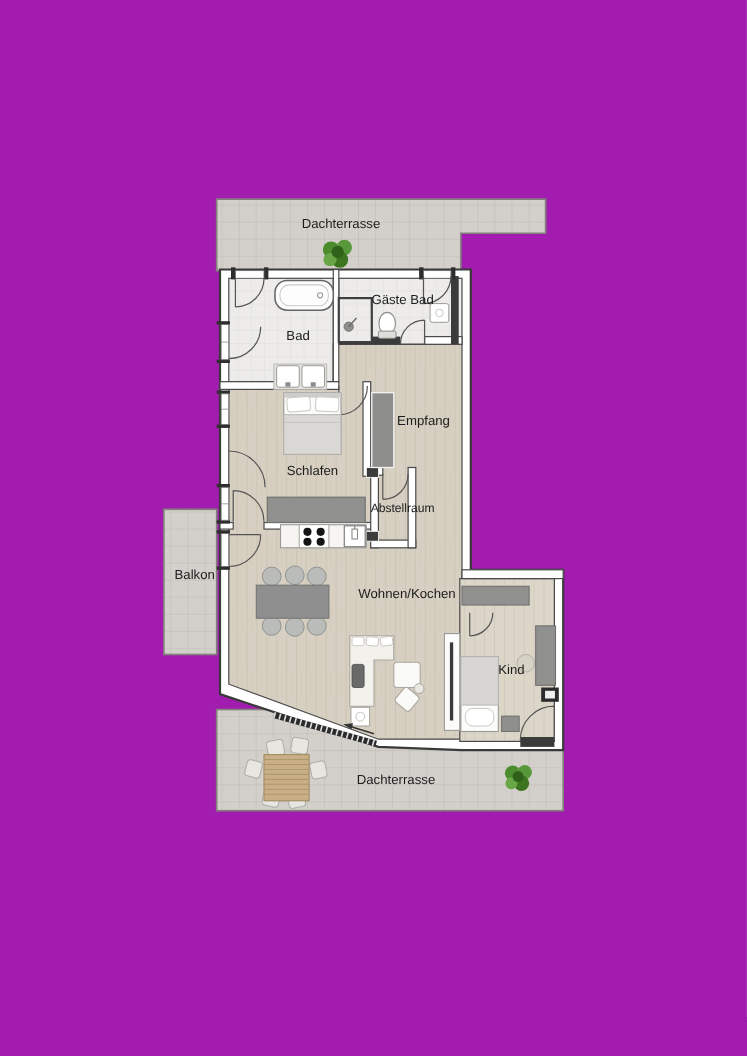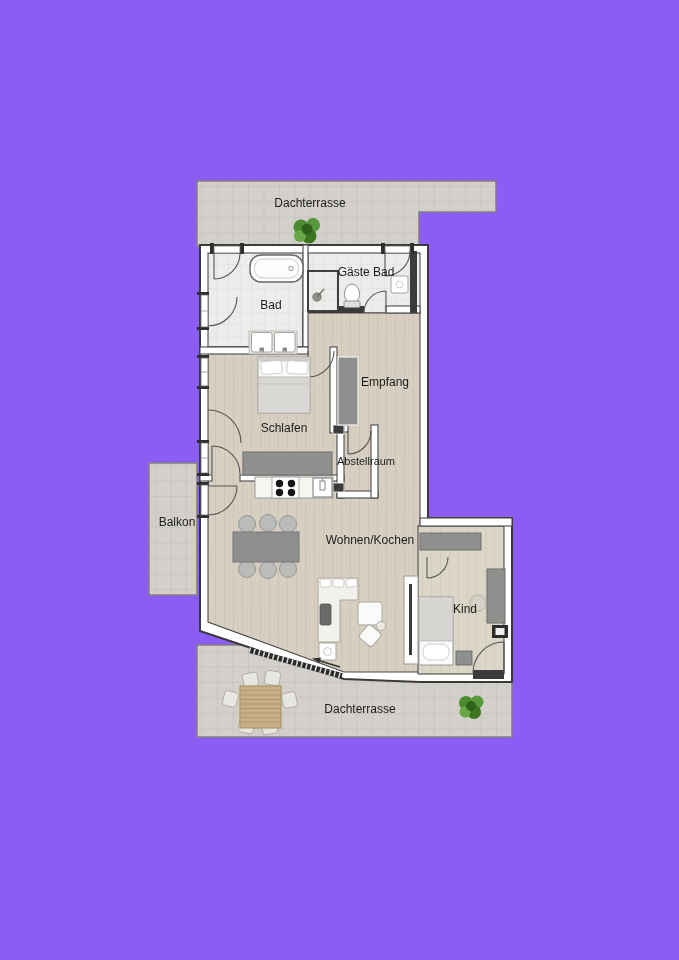--- a/index.html
+++ b/index.html
@@ -1,16 +1,16 @@
 <!DOCTYPE html>
 <html><head>
 <meta charset="utf-8">
 <style>
   html,body{margin:0;padding:0;background:#ffffff;}
-  .stage{position:relative;width:679px;height:960px;background:#8b5cf6;overflow:hidden;
+  .stage{position:relative;width:679px;height:960px;background:#a21caf;overflow:hidden;
          font-family:"Liberation Sans", sans-serif;}
   svg{position:absolute;left:0;top:0;}
   text.room-label{font-family:"Liberation Sans", sans-serif;font-size:12px;fill:#1c1c1c;}
   text.small{font-size:11px;}
 </style>
 </head>
 <body>
 
 <div class="stage">
 <svg width="679" height="960" viewBox="0 0 679 960">

